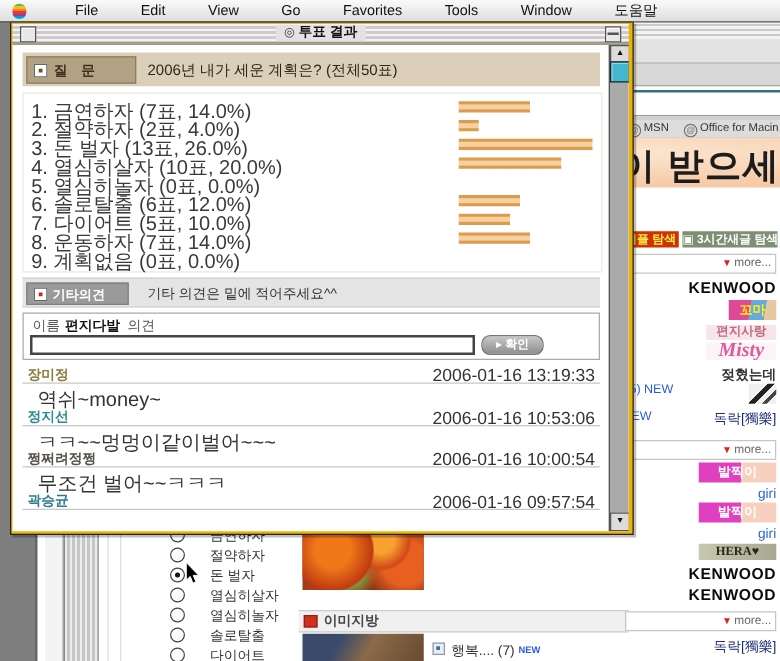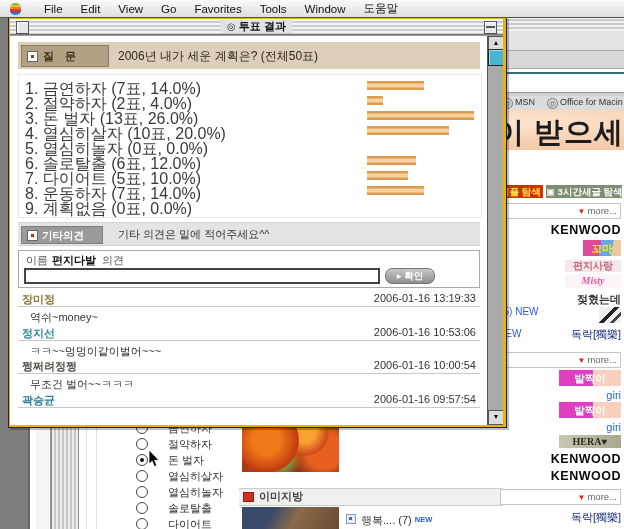--- a/index.html
+++ b/index.html
@@ -3,21 +3,21 @@
 <meta charset="utf-8">
 <style>
   html,body{margin:0;padding:0;}
   body{width:624px;height:529px;overflow:hidden;background:#7e7e7e;
        font-family:"Liberation Sans","DejaVu Sans",sans-serif;}
   #screen{position:relative;width:624px;height:529px;overflow:hidden;}
   .abs{position:absolute;}
 
   
   #menubar{left:0;top:0;width:624px;height:17px;background:linear-gradient(180deg,#fafafa,#dedede);
-           border-bottom:1px solid #555;z-index:40;display:flex;align-items:center;gap:0;}
+           border-bottom:1px solid #555;z-index:40;display:flex;align-items:center;gap:16px;}
   #apple{width:11px;height:12px;margin:0 14px 0 10px;border-radius:45% 45% 40% 40%;
          background:linear-gradient(180deg,#61bb46 0 17%,#fdb827 17% 34%,#f5821f 34% 51%,#e03a3e 51% 68%,#963d97 68% 85%,#009ddc 85%);}
   .menu-item{font-size:11.5px;color:#111;padding:0 9px;white-space:nowrap;}
 
   
   #browser{left:28px;top:17px;width:596px;height:512px;background:#ffffff;
            border-left:2px solid #666;z-index:1;overflow:hidden;}
   .chrome-stripes{left:0;top:0;width:596px;height:14px;
       background:repeating-linear-gradient(180deg,#f2f2f2 0 2px,#c9c9c9 2px 4px);}
   .chrome-band1{left:0;top:14px;width:596px;height:19px;background:#e3e3e3;border-bottom:1px solid #aaa;}
@@ -75,21 +75,21 @@
          text-align:center;white-space:nowrap;overflow:hidden;}
   .morebox{position:absolute;left:2px;right:5px;height:14px;background:#fff;border:1px solid #c5c5c5;}
   .more-inner{position:absolute;right:3px;top:1px;font-size:9.5px;color:#666;}
   .more-tri{color:#e02020;font-size:8px;margin-right:2px;}
   .sb-kenwood{position:absolute;right:5px;font-size:12.5px;font-weight:800;color:#0a0a0a;letter-spacing:0.5px;white-space:nowrap;}
   .sb-img{position:absolute;right:5px;height:16px;font-size:10.5px;font-weight:bold;color:#fff;
           line-height:16px;text-align:center;white-space:nowrap;overflow:hidden;}
   .bg-kkoma{width:38px;background:linear-gradient(100deg,#e04898 0 45%,#68a8e0 45% 75%,#e8c8a0 75%);color:#fff200;}
   .bg-pyunji{width:56px;height:12px;line-height:12px;background:#f6e6ea;color:#c06a80;font-size:10px;}
   .bg-misty{width:56px;height:14px;line-height:14px;background:#fdf4f8;color:#e05a9a;
-            font-family:"Liberation Serif","DejaVu Serif",serif;font-style:italic;font-size:10px;}
+            font-family:"Liberation Serif","DejaVu Serif",serif;font-style:italic;font-size:16px;}
   .bg-balzzik{width:62px;background:linear-gradient(90deg,#e040c0 0 55%,#f8d0c0 55%);color:#fff;}
   .bg-hera{width:62px;height:13px;line-height:13px;background:linear-gradient(90deg,#c8c8b0,#a8a890);
            color:#2a2a1a;font-family:"Liberation Serif","DejaVu Serif",serif;font-size:10px;}
   .bg-sketch{width:22px;background:linear-gradient(135deg,#f0f0f0 0 40%,#222 40% 55%,#f0f0f0 55% 70%,#444 70% 80%,#f0f0f0 80%);}
   .sb-text{position:absolute;right:5px;font-size:11px;font-weight:bold;color:#333;white-space:nowrap;}
   .sb-link{position:absolute;right:5px;font-size:11px;color:#1a2a7a;white-space:nowrap;}
   .sb-link-blue{position:absolute;right:5px;font-size:11px;color:#2a6ad0;white-space:nowrap;}
   .sb-partial{position:absolute;left:0;font-size:10px;color:#2a5ae0;white-space:nowrap;}
 
   
@@ -144,23 +144,23 @@
   #opform .line1 b{color:#111;margin:0 6px 0 4px;}
   #op-input{position:absolute;left:5px;top:17px;width:348px;height:12px;border:2px solid #444;
             font-size:10px;padding:0 2px;}
   #op-submit{position:absolute;left:366px;top:17px;width:48px;height:14px;background:linear-gradient(180deg,#c8c8c8,#8e8e8e);
              border:1px solid #777;border-radius:7px;font-size:9.5px;font-weight:bold;color:#fff;
              text-align:center;line-height:14px;}
 
   #comments{position:absolute;left:8px;top:256px;width:462px;}
   .cmt{position:absolute;left:0;width:462px;}
   .cmt-name{position:absolute;left:4px;top:0;font-size:11px;font-weight:bold;white-space:nowrap;}
-  .cmt-time{position:absolute;right:4px;top:0;font-size:11px;color:#333;white-space:nowrap;}
+  .cmt-time{position:absolute;right:4px;top:0;font-size:14px;color:#333;white-space:nowrap;}
   .cmt-rule{position:absolute;left:0;top:14px;width:462px;height:1px;background:#c8c8c8;}
-  .cmt-text{position:absolute;left:12px;top:18px;font-size:11px;color:#333;white-space:nowrap;}
+  .cmt-text{position:absolute;left:12px;top:18px;font-size:16px;color:#333;white-space:nowrap;}
 
   
   #cursor{left:148px;top:450px;z-index:50;width:12px;height:18px;}
 </style>
 </head>
 <body>
 
 <div id="screen">
 
   <div id="menubar" class="abs">

